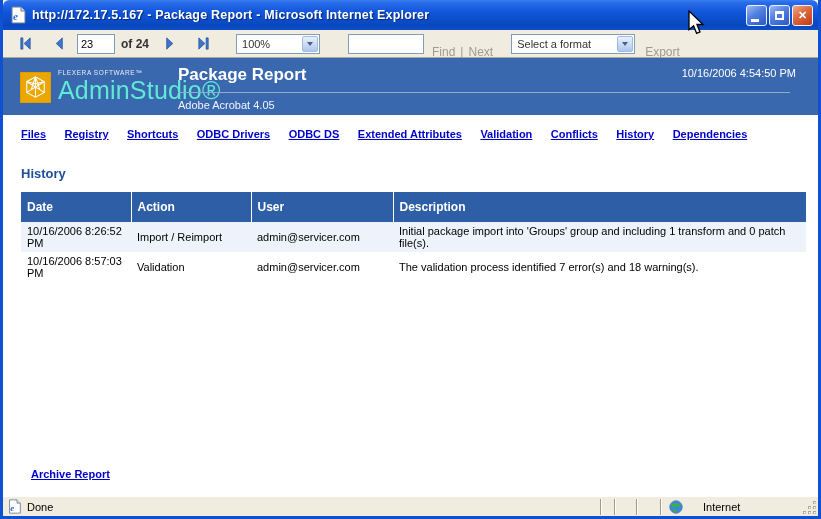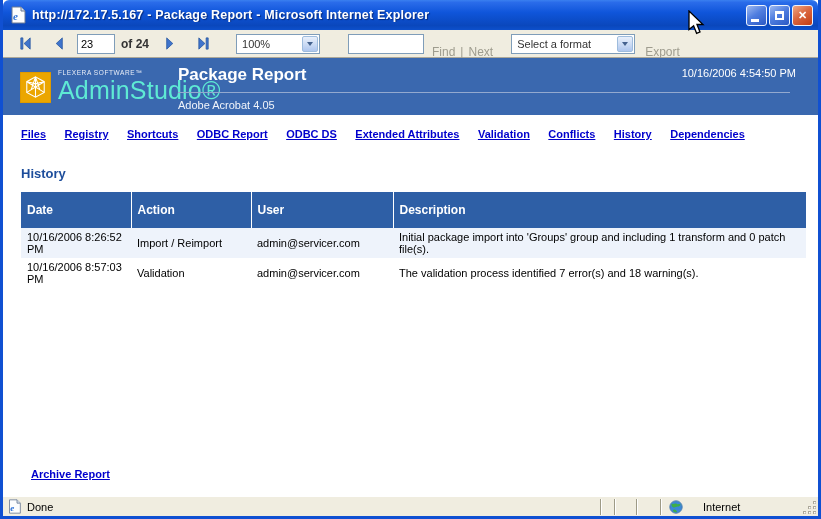--- a/index.html
+++ b/index.html
@@ -77,21 +77,21 @@
   .nav-row { padding:9px 0 0 18px; }
   .nav-row a {
     font-size:11px; font-weight:bold; color:#0000cc; text-decoration:underline;
     margin-right:14px; cursor:pointer; white-space:nowrap;
   }
   .section-title { margin:24px 0 11px 18px; font-size:13px; font-weight:bold; color:#1d4d9b; }
 
   table.history { border-collapse:collapse; margin-left:18px; width:785px; table-layout:fixed; }
   table.history th {
     background:#2e5fa6; color:#fff; font-size:12px; font-weight:bold; text-align:left;
-    padding:4px 6px; border-right:1px solid #fff; height:36px;
+    padding:4px 6px; border-right:1px solid #fff; height:30px;
   }
   table.history th:last-child { border-right:none; }
   table.history td { font-size:11px; color:#000; padding:3px 6px; height:20px; vertical-align:middle; }
   tr.row-alt td { background:#eef3fb; }
   .col-date { width:110px; } .col-action { width:120px; } .col-user { width:142px; } .col-desc { width:413px; }
 
   .archive-link {
     position:absolute; left:28px; bottom:16px; font-size:11px; font-weight:bold;
     color:#0000cc; text-decoration:underline; cursor:pointer;
   }
@@ -196,21 +196,21 @@
       <div class="report-subtitle">Adobe Acrobat 4.05</div>
     </div>
     <div class="report-datetime">10/16/2006 4:54:50 PM</div>
   </div>
 
   <div class="content">
     <div class="nav-row">
       <a>Files</a>
       <a>Registry</a>
       <a>Shortcuts</a>
-      <a>ODBC Report</a>
+      <a>ODBC Drivers</a>
       <a>ODBC DS</a>
       <a>Extended Attributes</a>
       <a>Validation</a>
       <a>Conflicts</a>
       <a>History</a>
       <a>Dependencies</a>
     </div>
 
     <div class="section-title">History</div>
 

